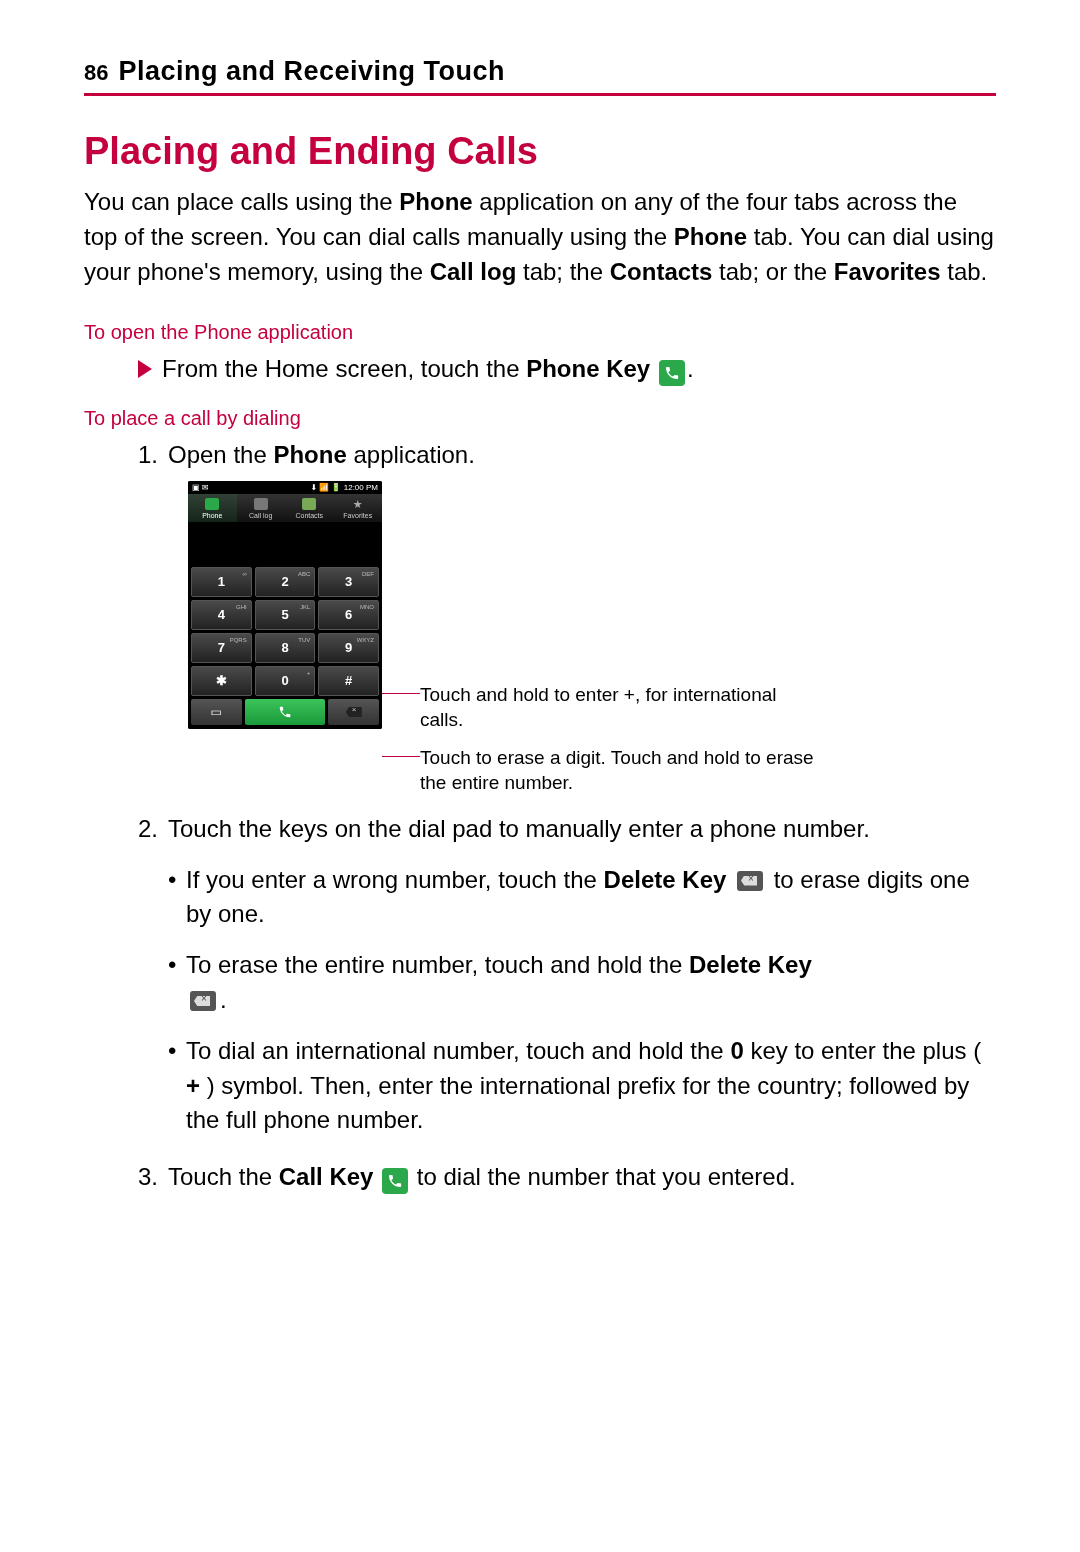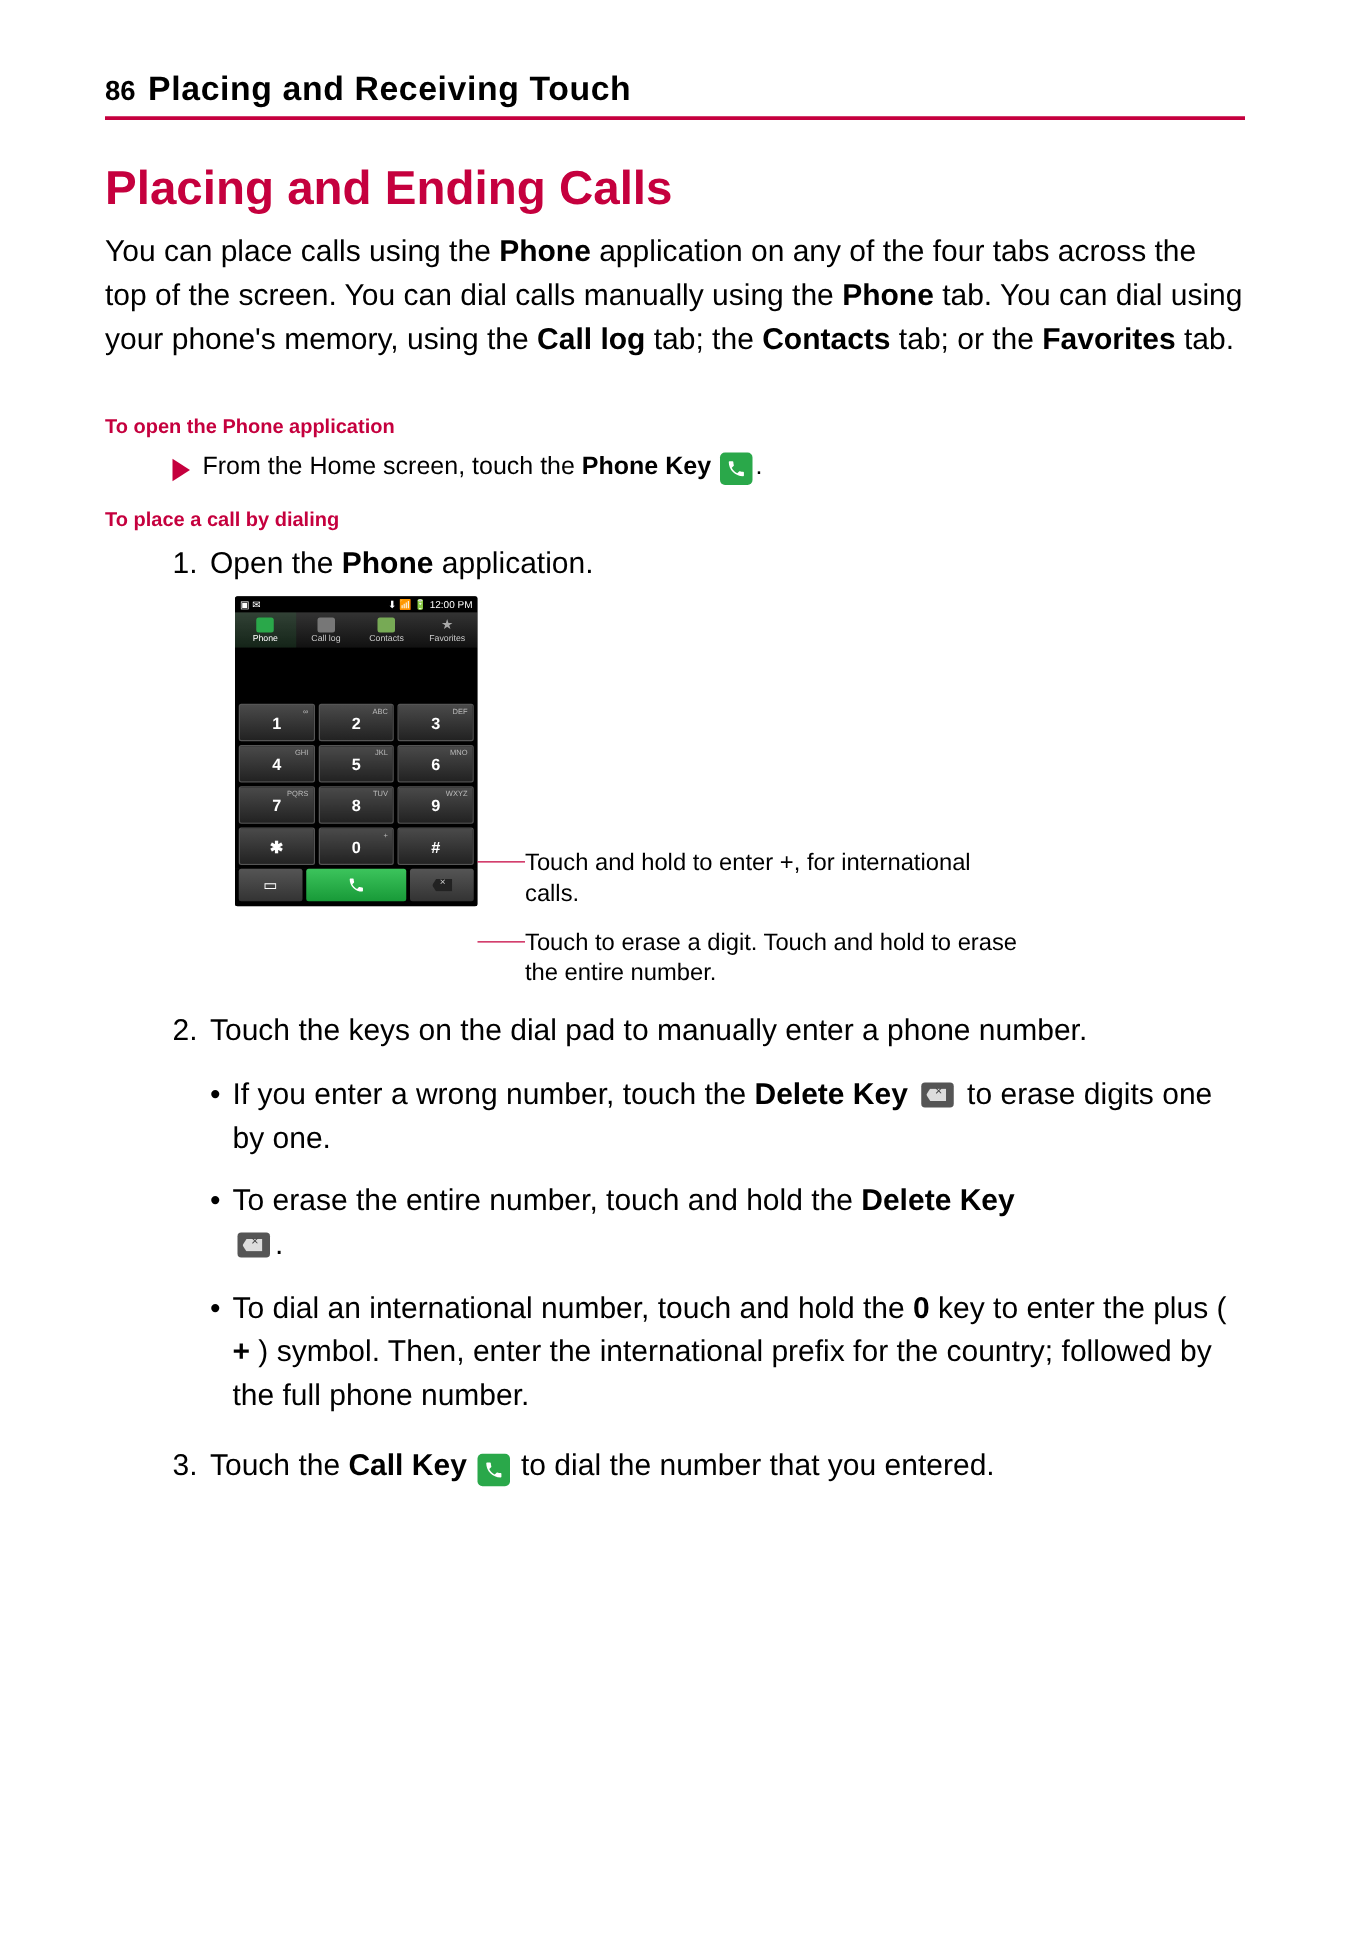--- a/index.html
+++ b/index.html
@@ -37,32 +37,32 @@
   }
   .section-title {
     color: #c5003e;
     font-size: 38px;
     font-weight: bold;
     margin: 0 0 12px 0;
   }
   .intro {
     font-size: 24px;
     line-height: 1.45;
-    margin-bottom: 44px;
+    margin-bottom: 32px;
   }
   .intro b, .body b { font-weight: bold; }
   .sub-title {
     color: #c5003e;
-    font-size: 16px;
-    font-weight: bold;
+    font-size: 20px;
+    font-weight: normal;
     margin: 10px 0 8px 0;
   }
   .indent-block {
     margin-left: 54px;
-    font-size: 20px;
+    font-size: 24px;
     line-height: 1.45;
   }
   .step {
     display: flex;
     align-items: flex-start;
     margin-bottom: 4px;
   }
   .triangle-icon {
     display: inline-block;
     width: 0; height: 0;

